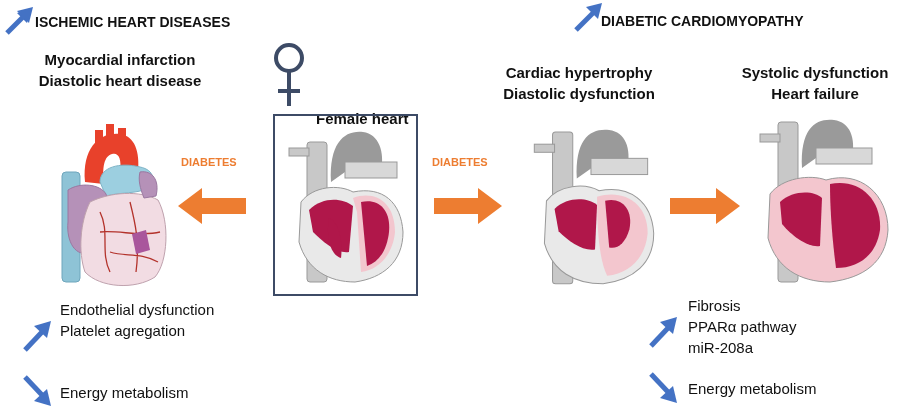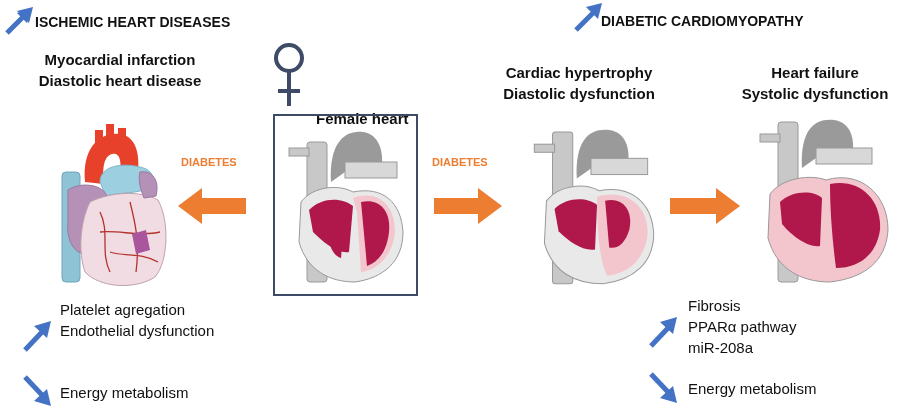--- a/index.html
+++ b/index.html
@@ -45,22 +45,22 @@
   </svg>
   <span class="abs sub" style="left:44px;top:36px;margin-top:32px;">Female heart</span>
 </div>
 
 <div class="abs sub" style="left:494px;top:62px;width:170px;">
   <div>Cardiac hypertrophy</div>
   <div>Diastolic dysfunction</div>
 </div>
 
 <div class="abs sub" style="left:730px;top:62px;width:170px;">
+  <div>Systolic dysfunction</div>
   <div>Heart failure</div>
-  <div>Systolic dysfunction</div>
 </div>
 
 <svg class="abs" style="left:40px;top:112px;" width="140" height="180" viewBox="0 0 140 180">
 
   <rect x="22" y="60" width="18" height="110" rx="4" fill="#8EC3D6" stroke="#6FA6BC"></rect>
 
   <path d="M45,70 C42,35 60,20 80,22 C95,24 100,40 98,60 L80,60 C82,46 78,40 72,42 C64,44 62,56 64,72 Z" fill="#E8412B"></path>
   <rect x="55" y="18" width="8" height="14" fill="#E8412B"></rect>
   <rect x="66" y="12" width="8" height="14" fill="#E8412B"></rect>
   <rect x="78" y="16" width="8" height="14" fill="#E8412B"></rect>
@@ -125,22 +125,22 @@
   <path d="M18,76 C30,60 58,56 74,62 C108,52 136,76 136,112 C134,144 112,160 78,164 C48,164 24,150 16,120 Z" fill="#F3C6CE" stroke="#999"></path>
   <path d="M28,84 C40,72 62,72 70,80 L68,128 C56,130 40,118 30,106 Z" fill="#B0174A"></path>
   <path d="M78,66 C106,60 130,80 128,112 C124,138 106,150 84,150 C80,120 78,90 78,66 Z" fill="#B0174A"></path>
 </svg>
 
 <svg class="abs" style="left:22px;top:320px;" width="30" height="32" viewBox="0 0 30 32">
   <line x1="3" y1="30" x2="20" y2="12" stroke="#4472C4" stroke-width="5"></line>
   <polygon points="12,6 29,1 25,18" fill="#4472C4"></polygon>
 </svg>
 <div class="abs list" style="left:60px;top:299px;">
+  <div>Endothelial dysfunction</div>
   <div>Platelet agregation</div>
-  <div>Endothelial dysfunction</div>
 </div>
 <svg class="abs" style="left:22px;top:375px;" width="30" height="32" viewBox="0 0 30 32">
   <line x1="3" y1="2" x2="20" y2="20" stroke="#4472C4" stroke-width="5"></line>
   <polygon points="12,26 29,31 25,14" fill="#4472C4"></polygon>
 </svg>
 <div class="abs list" style="left:60px;top:382px;">
   <div>Energy metabolism</div>
 </div>
 
 <svg class="abs" style="left:648px;top:316px;" width="30" height="32" viewBox="0 0 30 32">

